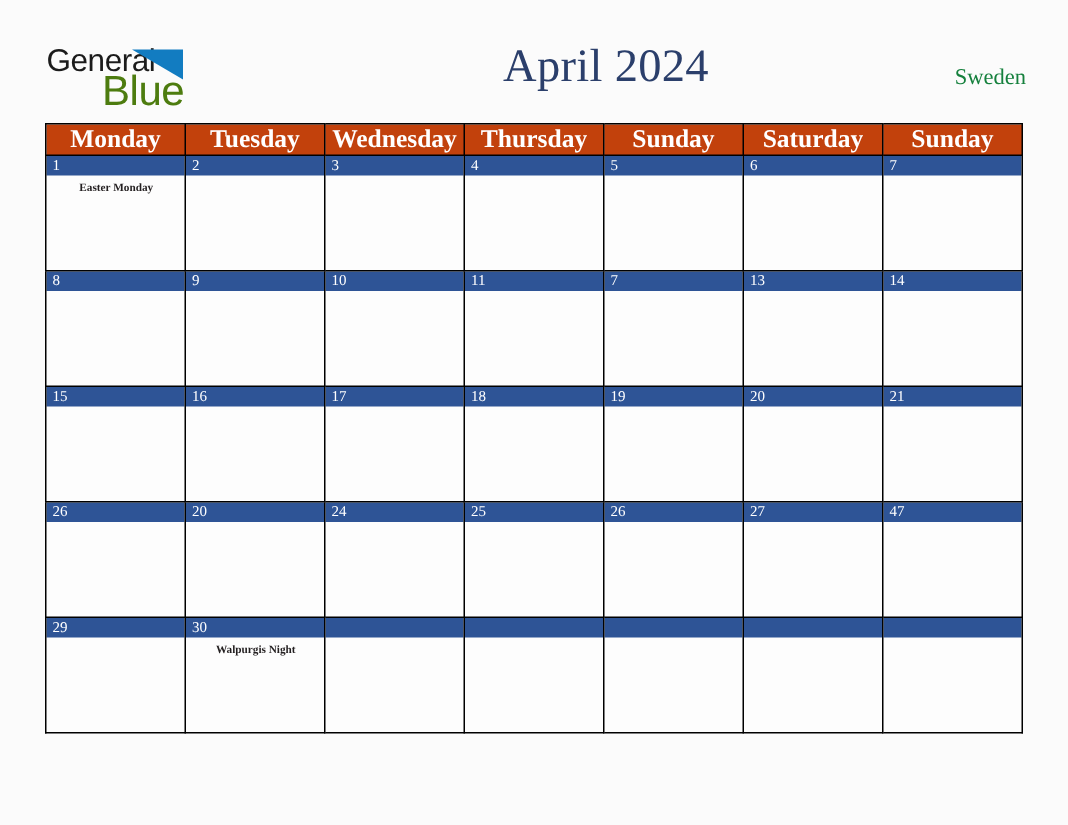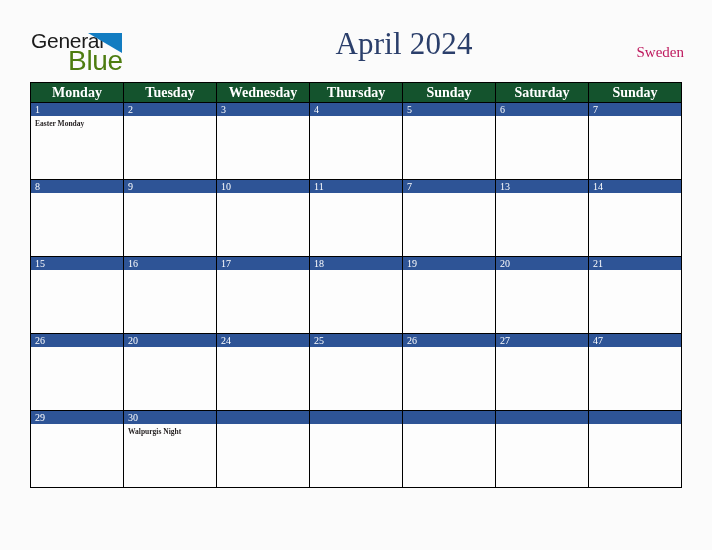--- a/index.html
+++ b/index.html
@@ -69,38 +69,38 @@
     letter-spacing: 0.2px;
     padding-left: 48px;
   }
 
   .country-label {
     position: absolute;
     right: 28px;
     top: 44px;
     font-family: "Liberation Serif", serif;
     font-size: 15px;
-    color: #be185d;
+    color: #15803d;
   }
 
   
   .calendar {
     position: absolute;
     left: 30px;
     top: 82px;
     width: 652px;
     border-collapse: collapse;
     table-layout: fixed;
   }
 
   .calendar .dow-row th {
-    background: #14532d;
+    background: #c2410c;
     color: #ffffff;
     font-family: "Liberation Serif", serif;
-    font-size: 14px;
+    font-size: 17px;
     font-weight: bold;
     height: 19px;
     padding: 0;
     text-align: center;
     border: 1px solid #000000;
   }
 
   .calendar td.day-cell {
     padding: 0;
     vertical-align: top;
@@ -132,20 +132,21 @@
     overflow: hidden;
   }
 
   .holiday {
     font-family: "Liberation Serif", serif;
     font-size: 7.5px;
     font-weight: bold;
     color: #231f20;
     line-height: 10px;
     display: block;
+    text-align: center;
   }
 </style>
 </head>
 <body>
 
 <div class="page-header">
 
   <div class="logo">
     <span class="logo-general">General</span>
     <svg class="logo-tri-svg" width="36" height="22" viewBox="0 0 36 22">

